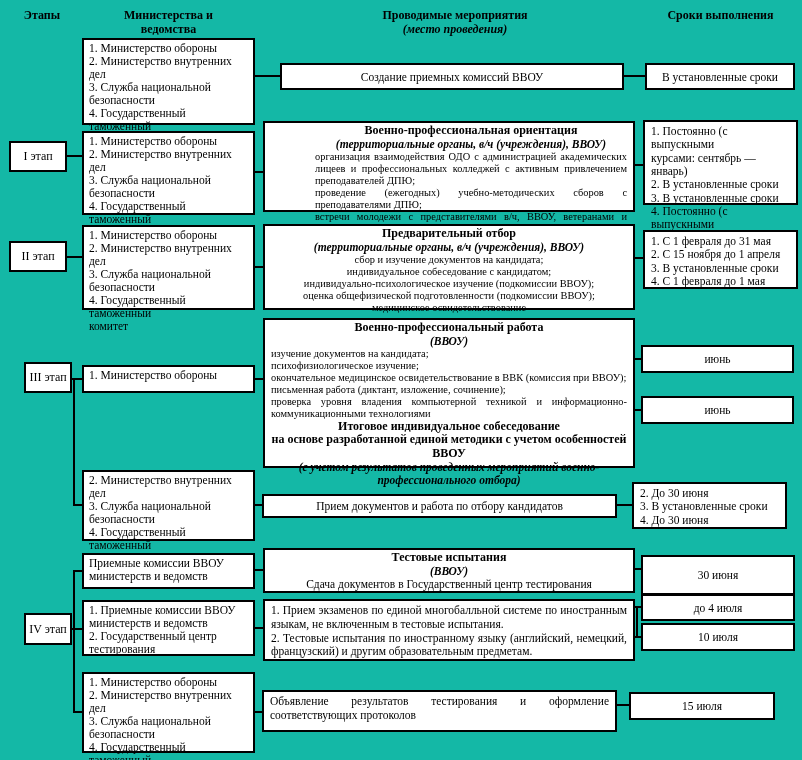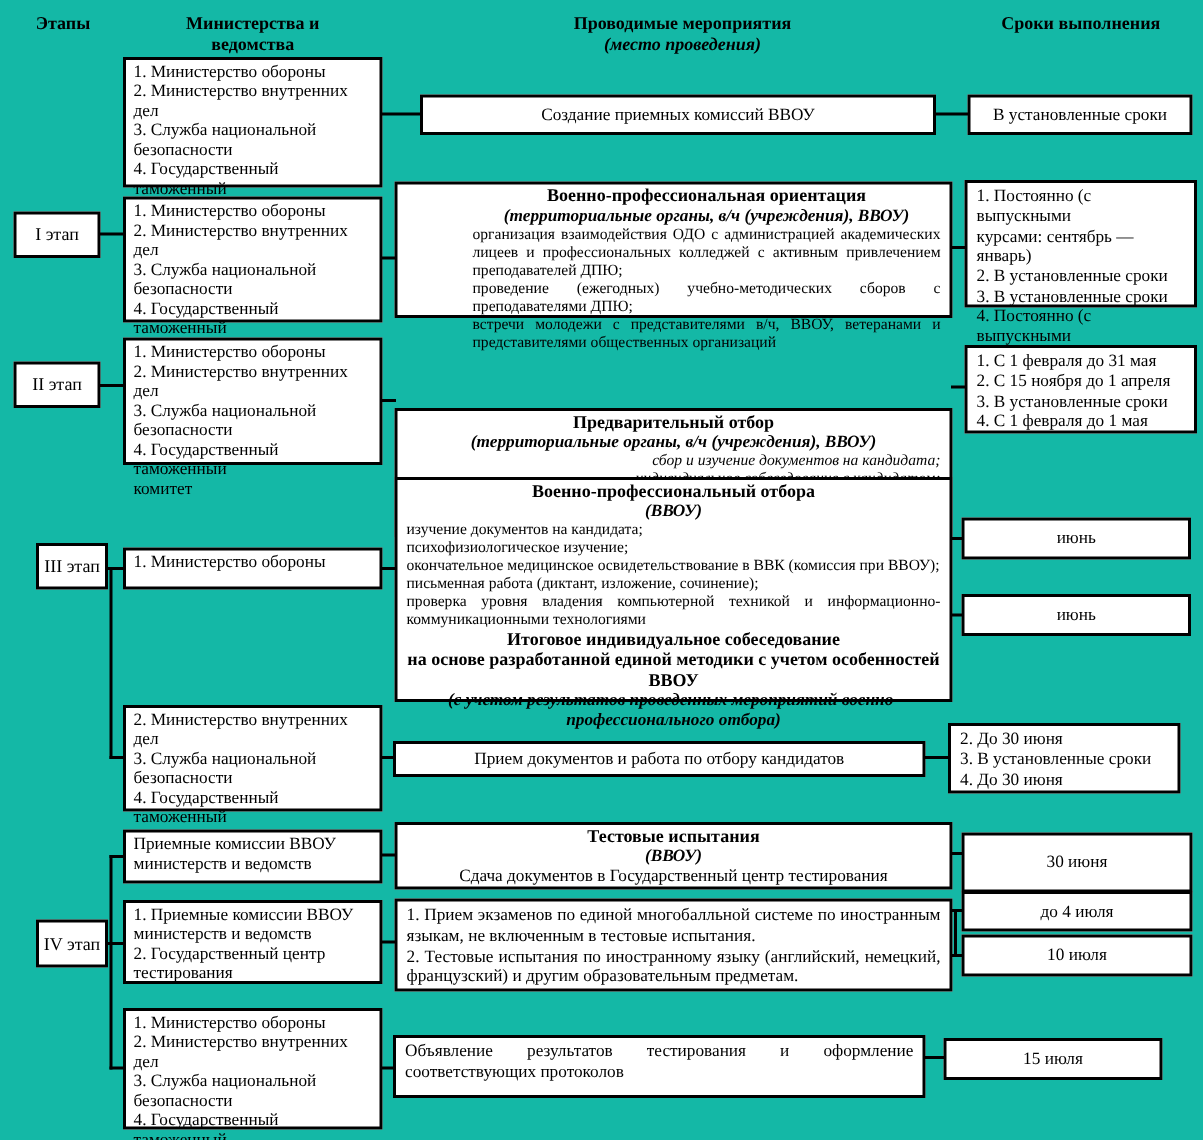--- a/index.html
+++ b/index.html
@@ -12,21 +12,21 @@
   .min{font-size:11.5px;line-height:1.13;padding:2px 5px;}
   .dl{font-size:11.5px;line-height:1.16;padding:3px 6px;}
   .cen{display:flex;align-items:center;justify-content:center;font-size:11.5px;text-align:center;}
   .line{position:absolute;background:#000;}
   .hdr{position:absolute;font-weight:bold;font-size:12px;text-align:center;line-height:1.2;}
   .hdr .it{font-style:italic;}
   .act{padding:1px 4px;}
   .act .title{font-weight:bold;text-align:center;font-size:12px;line-height:1.13;}
   .act .subtitle{font-weight:bold;font-style:italic;text-align:center;font-size:11.5px;line-height:1.13;}
   .act .body{font-size:10.4px;line-height:1.16;text-align:justify;padding:0 2px;}
-  .act .body-plain{font-size:10.4px;line-height:1.16;text-align:right;padding:0 2px;font-style:italic;}
+  .act .body-plain{font-size:10.4px;line-height:1.16;text-align:center;padding:0 2px;}
   .act .body-center{font-size:11.5px;line-height:1.2;text-align:center;}
   .just{font-size:11.5px;line-height:1.2;text-align:justify;padding:3px 6px;}
 </style>
 </head>
 <body>
 
 <div class="canvas">
 
   <div class="hdr" style="left:4px;top:8px;width:76px;"><span>Этапы</span></div>
   <div class="hdr" style="left:82px;top:8px;width:173px;">
@@ -64,28 +64,28 @@
   <div class="box cen" style="left:280px;top:63px;width:344px;height:27px;">
       <span>Создание приемных комиссий ВВОУ</span>
     </div>
 
   <div class="box act" style="left:263px;top:121px;width:372px;height:91px;padding-left:48px;">
     <div class="title">Военно-профессиональная ориентация</div>
     <div class="subtitle">(территориальные органы, в/ч (учреждения), ВВОУ)</div>
     <div class="body">организация взаимодействия ОДО с администрацией академических лицеев и профессиональных колледжей с активным привлечением преподавателей ДПЮ;<br>проведение (ежегодных) учебно-методических сборов с преподавателями ДПЮ;<br>встречи молодежи с представителями в/ч, ВВОУ, ветеранами и представителями общественных организаций</div>
   </div>
 
-  <div class="box act" style="left:263px;top:224px;width:372px;height:86px;margin-top:48px;">
+  <div class="box act" style="left:263px;top:224px;width:372px;height:86px;">
     <div class="title">Предварительный отбор</div>
     <div class="subtitle">(территориальные органы, в/ч (учреждения), ВВОУ)</div>
     <div class="body-plain">сбор и изучение документов на кандидата;<br>индивидуальное собеседование с кандидатом;<br>индивидуально-психологическое изучение (подкомиссии ВВОУ);<br>оценка общефизической подготовленности (подкомиссии ВВОУ);<br>медицинское освидетельствование</div>
   </div>
 
   <div class="box act" style="left:263px;top:318px;width:372px;height:150px;">
-    <div class="title">Военно-профессиональный отбора</div>
+    <div class="title">Военно-профессиональный работа</div>
     <div class="subtitle">(ВВОУ)</div>
     <div class="body">изучение документов на кандидата;<br>психофизиологическое изучение;<br>окончательное медицинское освидетельствование в ВВК (комиссия при ВВОУ);<br>письменная работа (диктант, изложение, сочинение);<br>проверка уровня владения компьютерной техникой и информационно-коммуникационными технологиями</div>
     <div class="title">Итоговое индивидуальное собеседование<br>на основе разработанной единой методики с учетом особенностей ВВОУ</div>
     <div class="subtitle">(с учетом результатов проведенных мероприятий военно-<br>профессионального отбора)</div>
   </div>
 
   <div class="box cen" style="left:262px;top:494px;width:355px;height:24px;">
       <span>Прием документов и работа по отбору кандидатов</span>
     </div>
 

